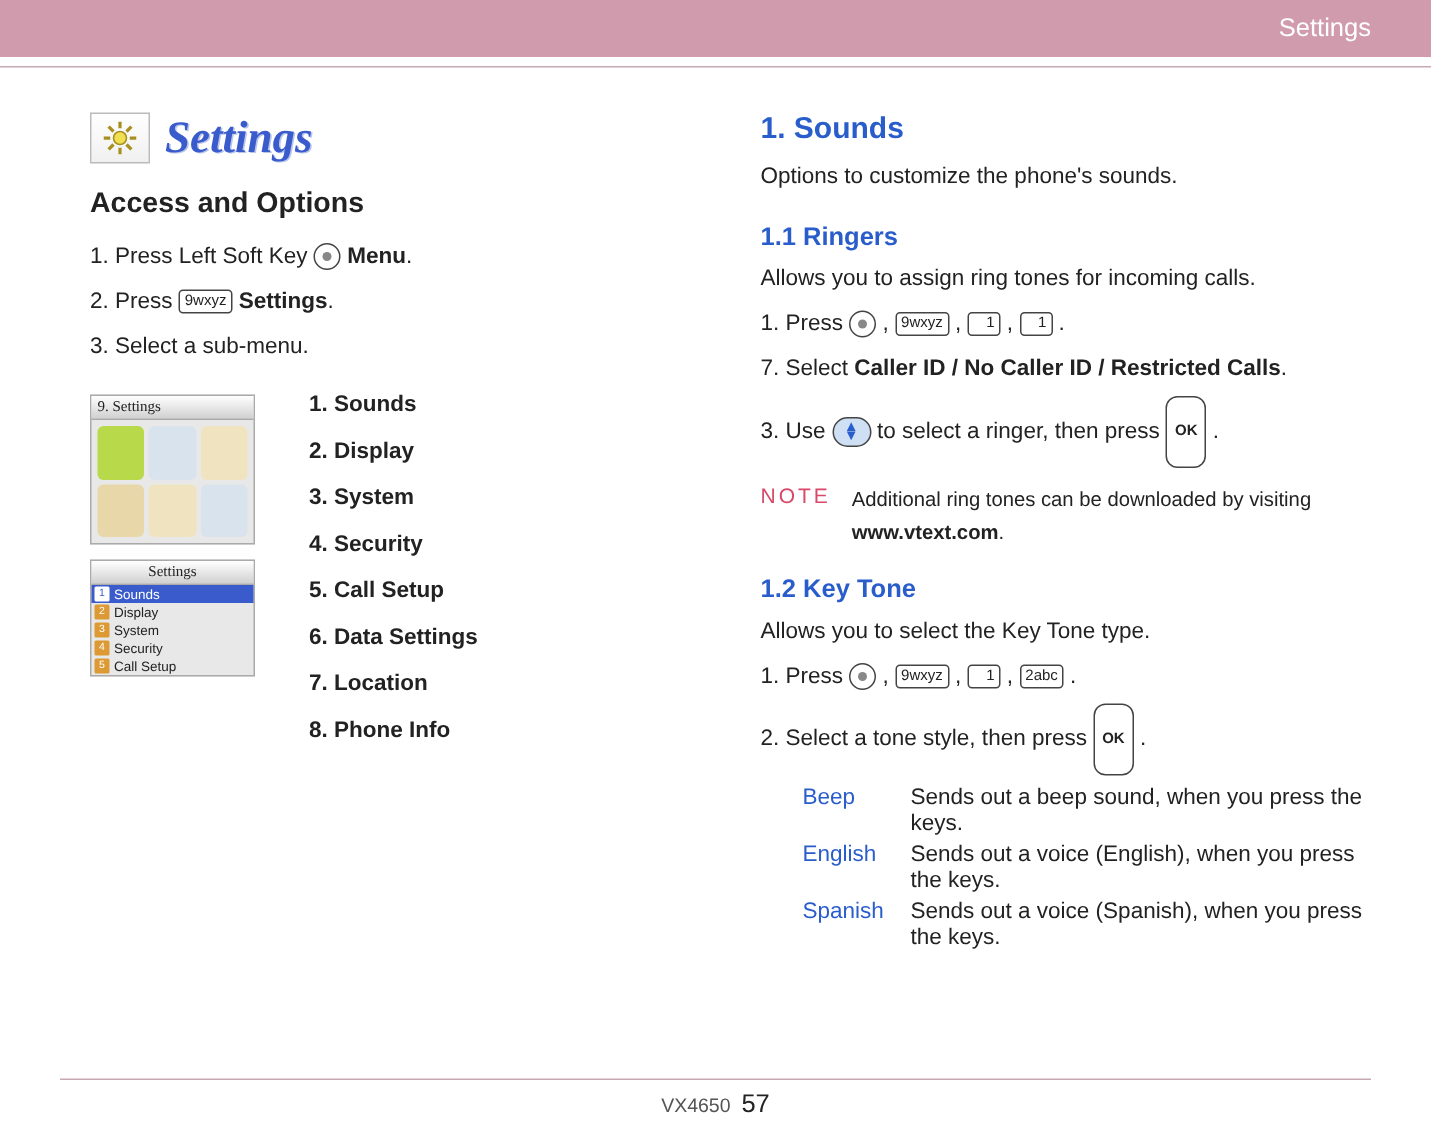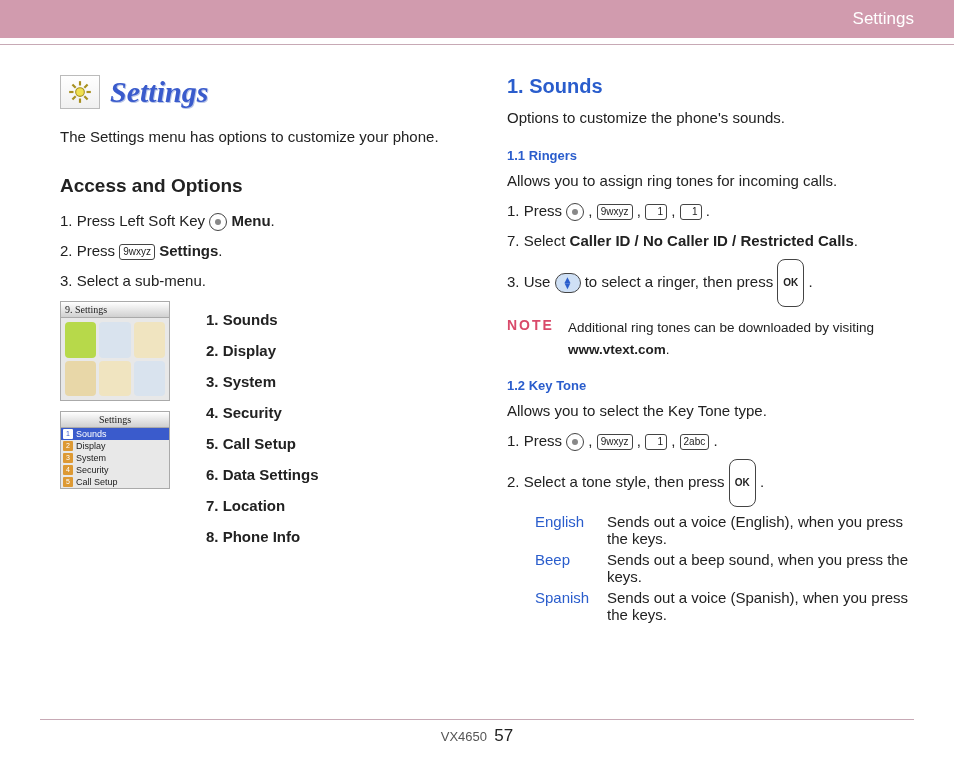--- a/index.html
+++ b/index.html
@@ -70,21 +70,21 @@
     }
     .blue-h1 {
       color: #2a5dcc;
       font-weight: bold;
       font-size: 20px;
       margin-bottom: 8px;
     }
     .blue-h2 {
       color: #2a5dcc;
       font-weight: bold;
-      font-size: 13px;
+      font-size: 17px;
       margin: 18px 0 6px 0;
     }
     ol.steps { list-style: none; }
     ol.steps li { margin: 6px 0; }
     .key {
       display: inline-block;
       border: 1px solid #444;
       border-radius: 3px;
       padding: 0 3px;
       font-size: 10px;
@@ -141,20 +141,21 @@
     .submenu-block {
       display: flex;
       gap: 20px;
       margin-top: 8px;
     }
     .phone-imgs {
       width: 126px;
       display: flex;
       flex-direction: column;
       gap: 10px;
+      margin-top: 12px;
     }
     .phone-screen {
       width: 110px;
       border: 1px solid #aaa;
       background: #e8e8e8;
       font-size: 9px;
     }
     .ps-title {
       background: linear-gradient(#fff,#d0d0d0);
       padding: 2px 4px;
@@ -202,21 +203,21 @@
       line-height: 10px;
       margin-right: 3px;
       border-radius: 1px;
     }
     .ps-row.sel .ps-num { background: #fff; color: #3a5bcc; }
     .submenu-list { list-style: none; }
     .submenu-list li { font-weight: bold; margin: 7px 0; font-size: 15px; }
     .note-row { display: flex; gap: 14px; margin: 10px 0 8px 0; }
     .note-label {
       color: #d94a6a;
-      font-weight: bold;
+      font-weight: normal;
       letter-spacing: 2px;
       font-size: 14px;
       white-space: nowrap;
     }
     .note-text { font-size: 13.5px; line-height: 1.6; }
     .tone-table { margin-top: 6px; padding-left: 28px; }
     .tone-row { display: flex; gap: 14px; margin: 4px 0; }
     .tone-label { color: #2a5dcc; width: 58px; flex-shrink: 0; }
     .tone-desc { flex: 1; }
     .footer {
@@ -254,21 +255,20 @@
               <line x1="18" y1="12" x2="22" y2="12"></line>
               <line x1="5" y1="5" x2="8" y2="8"></line>
               <line x1="16" y1="16" x2="19" y2="19"></line>
               <line x1="5" y1="19" x2="8" y2="16"></line>
               <line x1="16" y1="8" x2="19" y2="5"></line>
             </g>
           </svg>
       </div>
       <div class="settings-title">Settings</div>
     </div>
-    <p class="intro">The Settings menu has options to customize your phone.</p>
     <div class="h2">Access and Options</div>
     <ol class="steps">
       <li>
         <span>1.  Press Left Soft Key </span>
         <span class="key-round soft"></span>
         <b>Menu</b>.
       </li>
       <li>
         <span>2.  Press </span>
         <span class="key">9wxyz</span>
@@ -369,26 +369,26 @@
         <span class="key">1</span> ,
         <span class="key">2abc</span> .
       </li>
       <li>
         <span>2.  Select a tone style, then press </span>
         <span class="key-ok">OK</span> .
       </li>
     </ol>
     <div class="tone-table">
       <div class="tone-row">
+        <div class="tone-label">Beep</div>
+        <div class="tone-desc">Sends out a beep sound, when you press the keys.</div>
+      </div>
+      <div class="tone-row">
         <div class="tone-label">English</div>
         <div class="tone-desc">Sends out a voice (English), when you press the keys.</div>
-      </div>
-      <div class="tone-row">
-        <div class="tone-label">Beep</div>
-        <div class="tone-desc">Sends out a beep sound, when you press the keys.</div>
       </div>
       <div class="tone-row">
         <div class="tone-label">Spanish</div>
         <div class="tone-desc">Sends out a voice (Spanish), when you press the keys.</div>
       </div>
     </div>
   </div>
 </div>
 
 <div class="footer">

